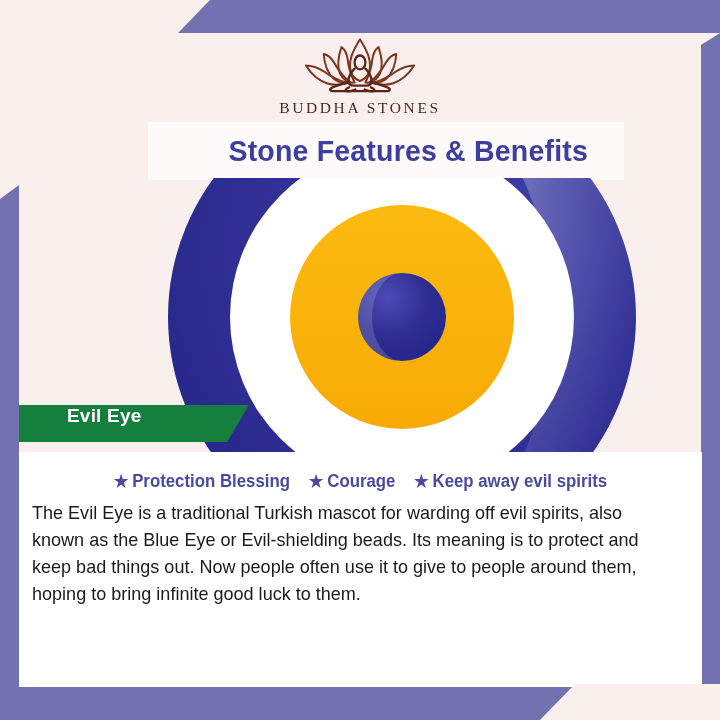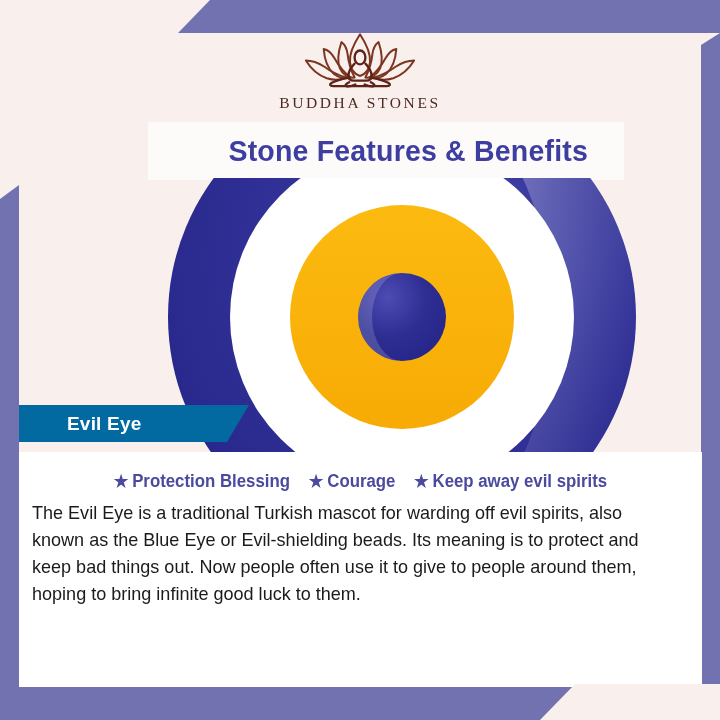--- a/index.html
+++ b/index.html
@@ -40,21 +40,21 @@
   }
   .bg-pink-br{
     position:absolute;right:0;bottom:0;width:180px;height:36px;
     background:#f9efec;
     clip-path:polygon(35px 0,180px 0,180px 36px,0 36px);
   }
 
   
   .logo-wrap{
     position:absolute;left:0;top:22px;width:720px;height:95px;
-    display:flex;flex-direction:column;align-items:center;justify-content:center;
+    display:flex;flex-direction:column;align-items:center;justify-content:flex-end;
   }
   .logo-mark{width:170px;height:62px;display:block;}
   .logo-text{
     margin-top:4px;
     font-family:"Liberation Serif",serif;
     font-size:15.5px;letter-spacing:2.6px;color:#4a2a22;font-weight:400;
   }
 
   
   .title-bar{
@@ -72,23 +72,23 @@
   
   .eye-stage{
     position:absolute;left:19px;top:178px;width:683px;height:274px;
     overflow:hidden;
   }
   .eye-svg{position:absolute;left:81px;top:-96px;width:604px;height:470px;}
 
   
   .label-banner{
     position:absolute;left:19px;top:405px;width:230px;height:37px;
-    background:#0369a1;
+    background:#15803d;
     clip-path:polygon(0 0,230px 0,208px 37px,0 37px);
-    display:flex;align-items:center;
+    display:flex;align-items:flex-start;
   }
   .label-text{
     margin-left:48px;color:#ffffff;font-weight:bold;font-size:19px;
     font-family:"Liberation Sans",sans-serif;letter-spacing:.2px;
   }
 
   
   .features{
     position:absolute;left:19px;top:468px;width:683px;height:26px;
     display:flex;align-items:center;justify-content:center;

